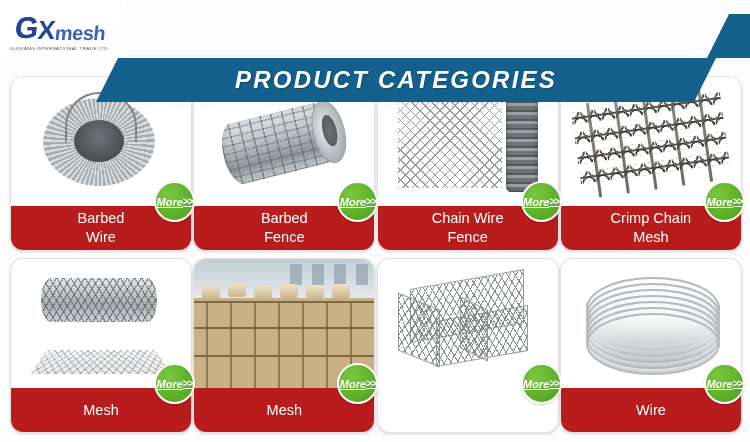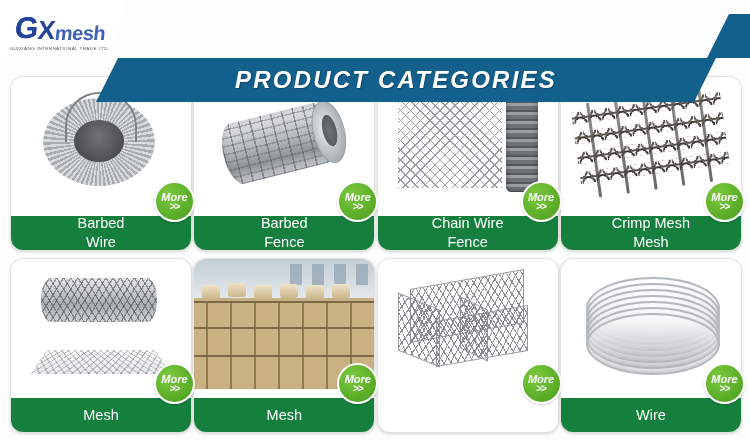--- a/index.html
+++ b/index.html
@@ -75,33 +75,33 @@
     background:#ffffff;border:1px solid #e2e2e2;border-radius:13px;
     box-shadow:0 1px 3px rgba(0,0,0,.16);
     overflow:visible;
   }
   .thumb{
     position:absolute;left:0;top:0;width:180px;height:130px;
     border-radius:13px 13px 0 0;overflow:hidden;
     background:#ffffff;
   }
   .label{
-    position:absolute;left:0;bottom:0;width:180px;height:34px;
-    background:#15803d;border-radius:0 0 12px 12px;
+    position:absolute;left:0;bottom:0;width:180px;height:44px;
+    background:#b91c1c;border-radius:0 0 12px 12px;
     display:flex;flex-direction:column;align-items:center;justify-content:center;
     color:#ffffff;font-size:14.5px;line-height:19px;text-align:center;
     box-sizing:border-box;padding:0 8px;
   }
   .label span{display:block;white-space:nowrap;}
   .more{
     position:absolute;right:-4px;bottom:28px;width:37px;height:37px;border-radius:50%;
     background:radial-gradient(circle at 34% 30%,#7ac83f 0%,#5cae28 62%,#4e9c20 100%);
     border:2px solid #ffffff;
-    display:flex;flex-direction:column;align-items:center;justify-content:center;
-    color:#ffffff;z-index:5;box-shadow:0 1px 2px rgba(0,0,0,.2);
+    display:flex;flex-direction:row;align-items:center;justify-content:center;
+    color:#ffffff;z-index:5;box-shadow:0 1px 2px rgba(0,0,0,.2);text-decoration:underline;
   }
   .more .m-text{font-size:11px;font-style:italic;font-weight:bold;line-height:10px;}
   .more .m-arrow{font-size:10px;font-weight:bold;line-height:9px;letter-spacing:-1px;}
 
   
   .img-wrap{position:absolute;inset:0;display:flex;align-items:center;justify-content:center;}
 
   
   .coil{position:relative;width:116px;height:100px;}
   .coil .ring{
@@ -321,21 +321,21 @@
             <div class="wave" style="top:68px"></div>
             <div class="vline" style="left:16px"></div>
             <div class="vline" style="left:44px"></div>
             <div class="vline" style="left:72px"></div>
             <div class="vline" style="left:100px"></div>
             <div class="vline" style="left:128px"></div>
           </div>
         </div>
       </div>
       <div class="label">
-        <span>Crimp Mesh</span>
+        <span>Crimp Chain</span>
         <span>Mesh</span>
       </div>
       <div class="more">
         <span class="m-text">More</span>
         <span class="m-arrow">&gt;&gt;</span>
       </div>
     </div>
 
     <div class="card">
       <div class="thumb">

